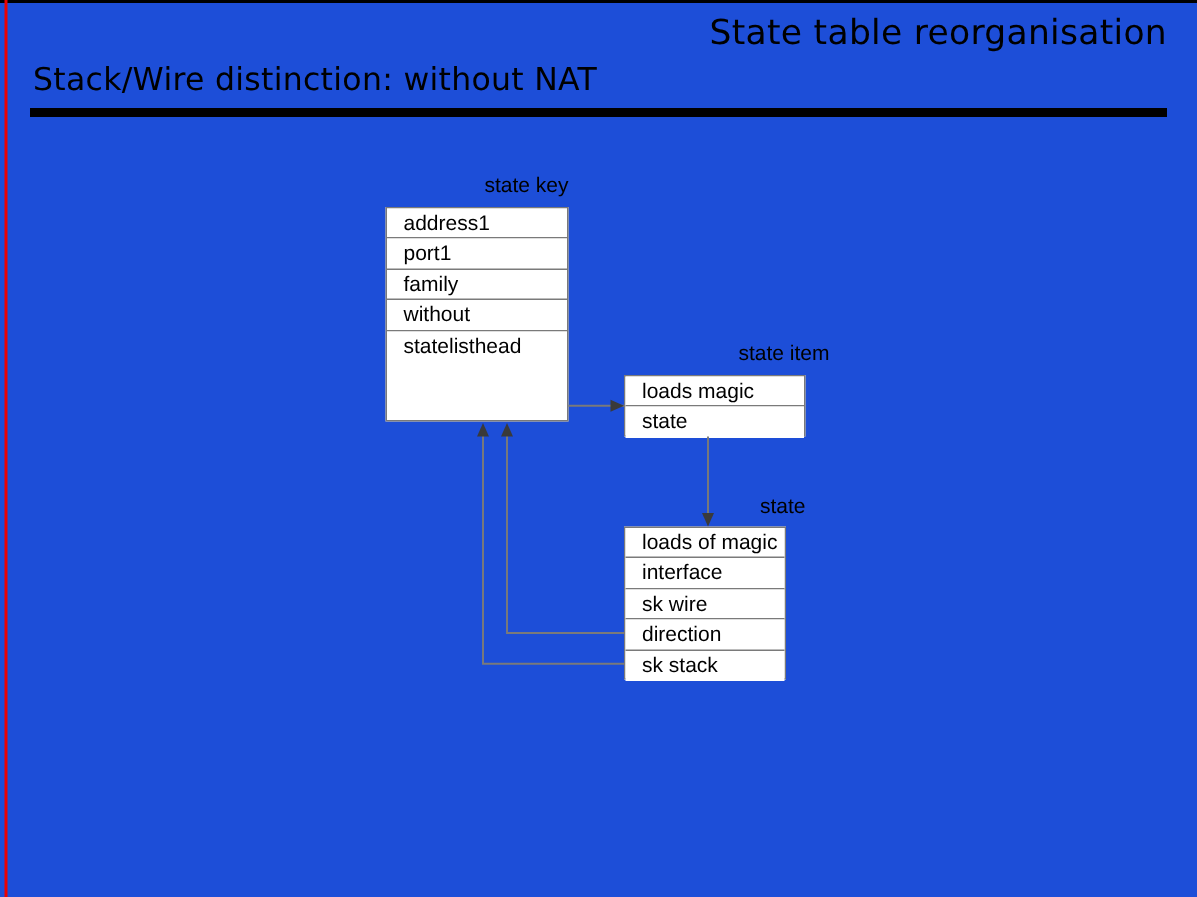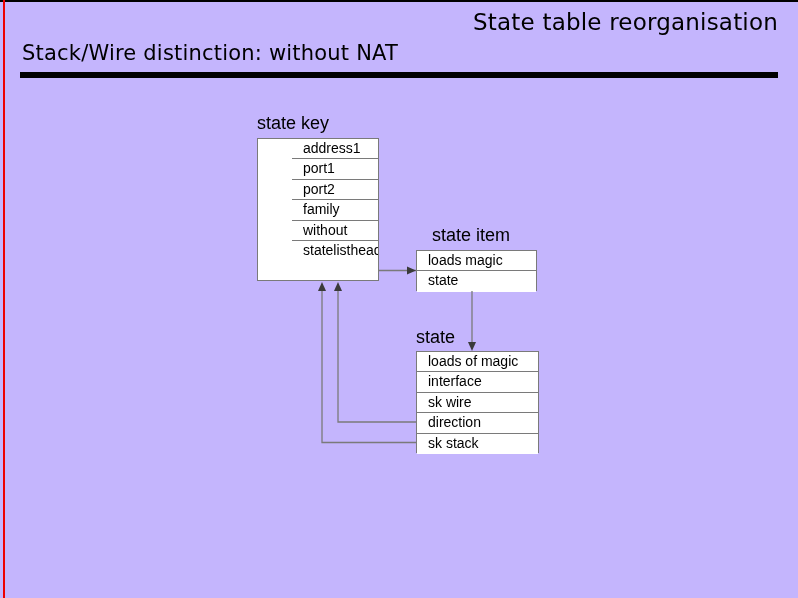--- a/index.html
+++ b/index.html
@@ -13,21 +13,21 @@
     position: relative;
     overflow: hidden;
     font-family: "Liberation Sans", sans-serif;
     color: #000000;
   }
   #slide {
     position: absolute;
     left: 0; top: 0;
     width: 798px;
     height: 598px;
-    background: #c4b5fd;
+    background: #1d4ed8;
   }
   
   .top-rule {
     position: absolute;
     left: 0; top: 0;
     width: 798px;
     height: 2px;
     background: #000000;
   }
   .left-rule {
@@ -85,24 +85,24 @@
     font-size: 14px;
     line-height: 19px;
     padding-left: 11px;
     white-space: nowrap;
     overflow: hidden;
     background: #ffffff;
   }
   .struct .row:last-child { border-bottom: none; }
   .struct-label {
     position: absolute;
-    font-size: 18px;
+    font-size: 14px;
     line-height: 17px;
     white-space: nowrap;
-    text-align: left;
+    text-align: right;
   }
   svg.wires {
     position: absolute;
     left: 0; top: 0;
     width: 798px;
     height: 598px;
     pointer-events: none;
   }
 </style>
 </head>
@@ -116,39 +116,38 @@
   <div class="running-head">State table reorganisation</div>
 
   <div class="slide-title">Stack/Wire distinction: without NAT</div>
 
   <div class="title-rule"></div>
 
   <div id="diagram">
 
     <div class="struct-label" style="left:257px; top:115px; width:122px;">state key</div>
 
-    <div class="struct" style="left:257px; top:138px; width:122px; height:143px;padding-left:34px;">
+    <div class="struct" style="left:257px; top:138px; width:122px; height:143px;">
       <div class="row">address1</div>
       <div class="row">port1</div>
-      <div class="row">port2</div>
       <div class="row">family</div>
       <div class="row">without</div>
       <div class="row">statelisthead</div>
     </div>
 
     <div class="struct-label" style="left:432px; top:227px; width:121px;">state item</div>
 
     <div class="struct" style="left:416px; top:250px; width:121px; height:41px;">
       <div class="row">loads magic</div>
       <div class="row">state</div>
     </div>
 
     <div class="struct-label" style="left:416px; top:329px; width:121px;">state</div>
 
-    <div class="struct" style="left:416px; top:351px; width:123px; height:102px;">
+    <div class="struct" style="left:416px; top:351px; width:108px; height:102px;">
       <div class="row">loads of magic</div>
       <div class="row">interface</div>
       <div class="row">sk wire</div>
       <div class="row">direction</div>
       <div class="row">sk stack</div>
     </div>
 
     <svg class="wires" viewBox="0 0 798 598">
       <g stroke="#7a7a7a" stroke-width="1.3" fill="none">
 

